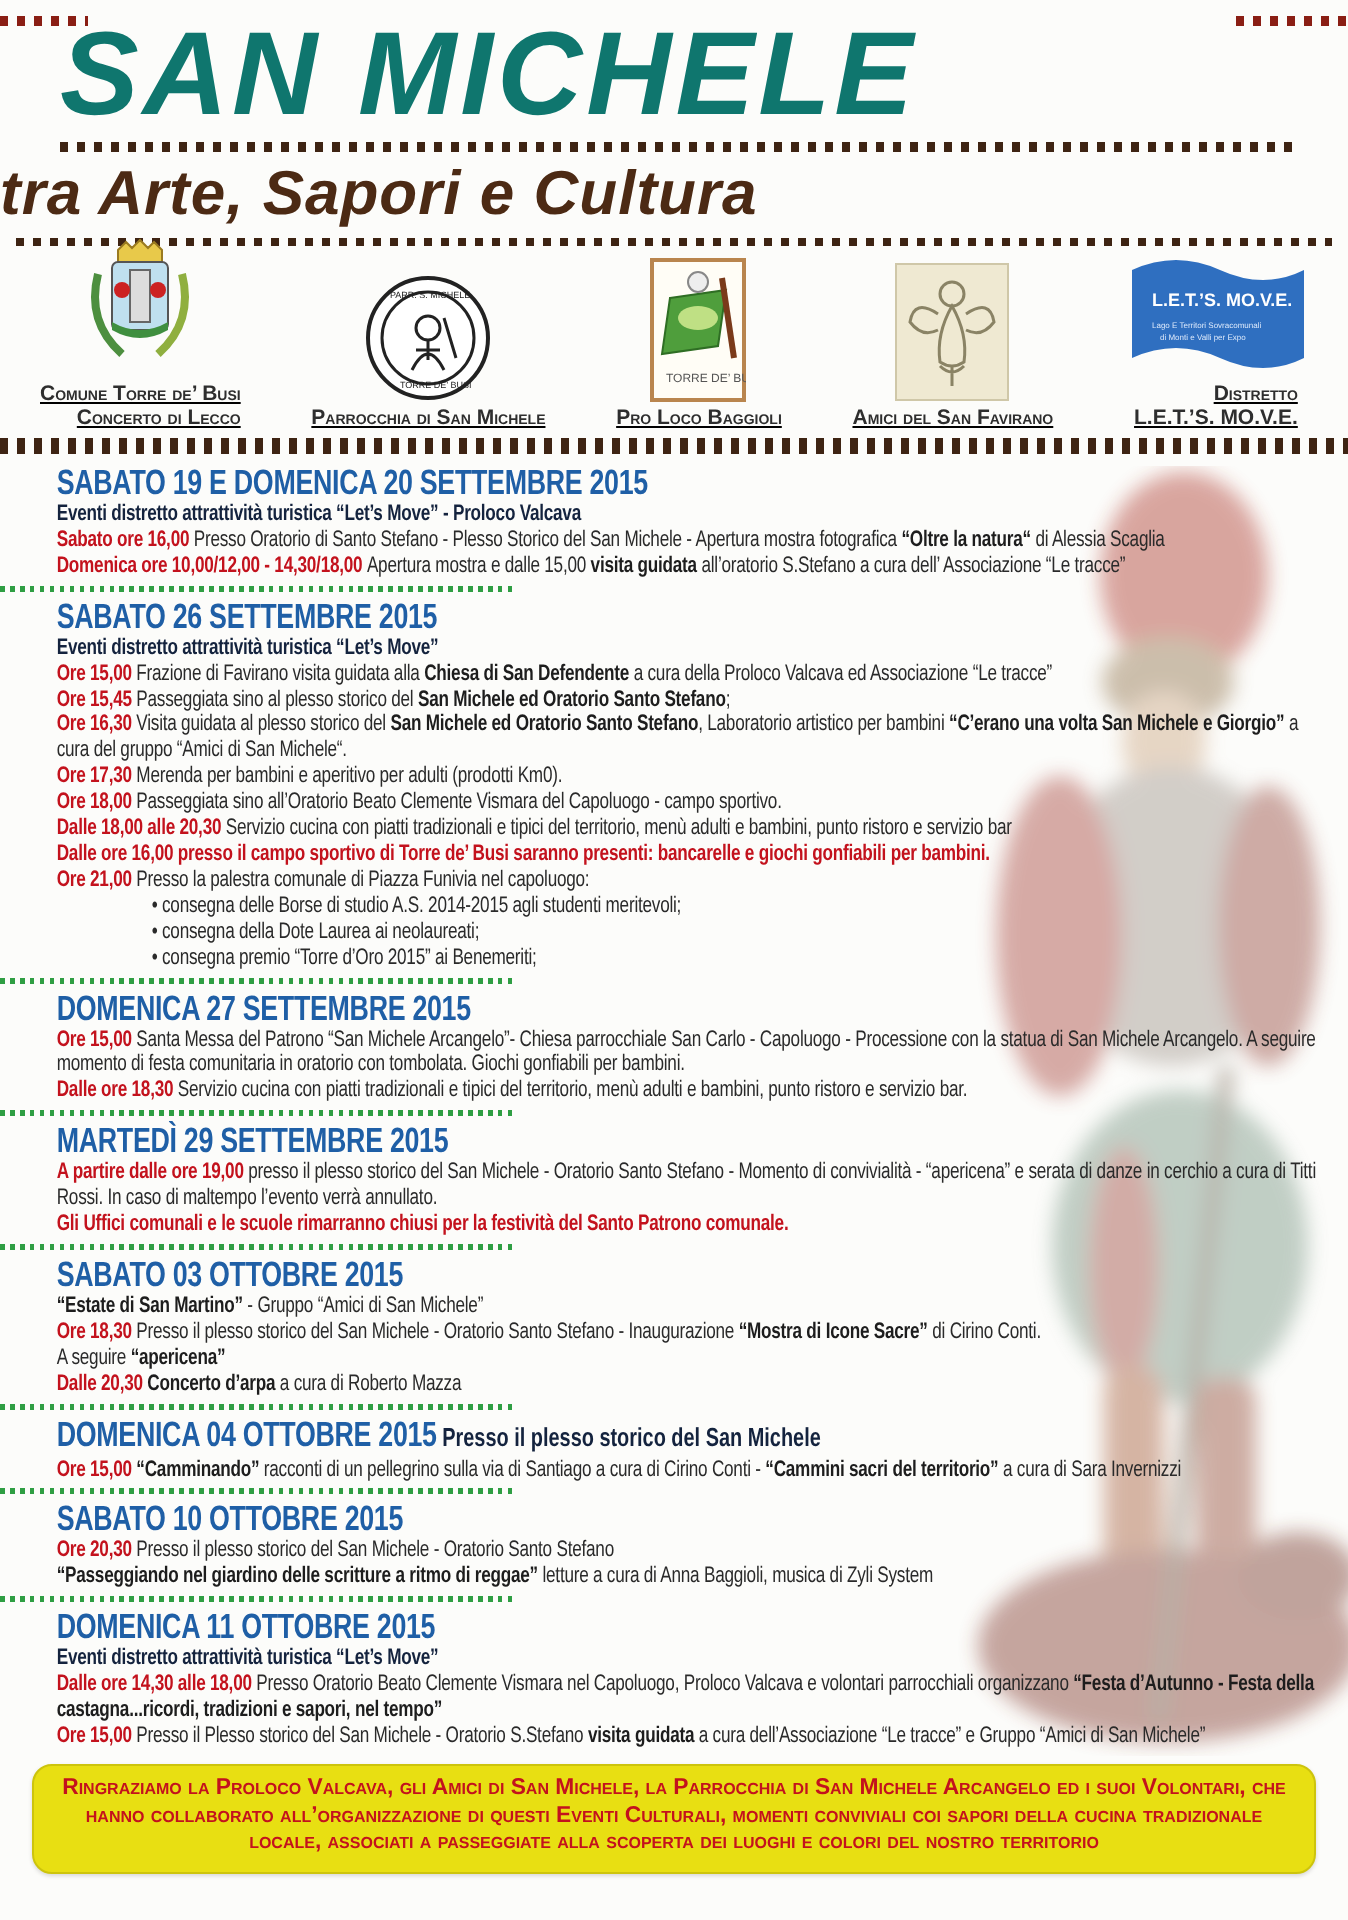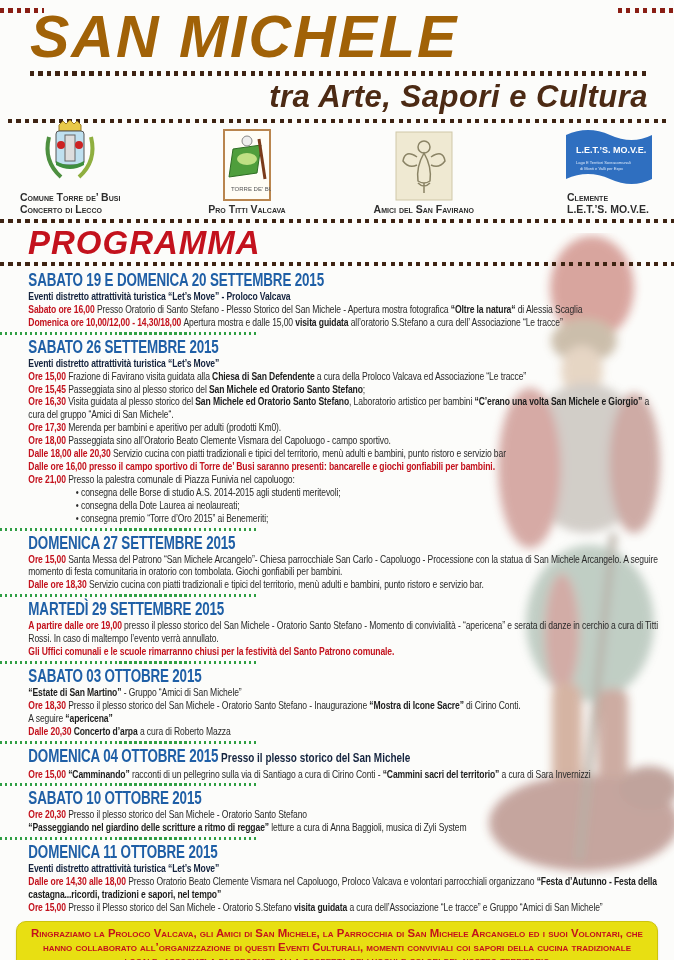--- a/index.html
+++ b/index.html
@@ -10,30 +10,30 @@
   
   .dots{height:5px;background:repeating-linear-gradient(90deg,#3e2413 0 4px,transparent 4px 8.5px);}
   .dots.thin{height:4px;}
   .corner-dots{position:absolute;top:2px;height:5px;z-index:2;
         background:repeating-linear-gradient(90deg,#8a1e14 0 4px,transparent 4px 8.5px);}
   .green-dots{height:3px;width:335px;margin:3px 0 3px -37px;
         background:repeating-linear-gradient(90deg,#2f9e43 0 3px,transparent 3px 6.5px);}
 
   
   .title{font-style:italic;font-weight:900;font-size:59px;line-height:62px;
-        color:#a16207;margin:6px 0 0 30px;letter-spacing:2px;white-space:nowrap;}
+        color:#0f766e;margin:6px 0 0 30px;letter-spacing:2px;white-space:nowrap;}
   .rule-title{margin:3px 26px 0 30px;}
   .subtitle{font-style:italic;font-weight:700;font-size:31px;line-height:34px;color:#4c2a14;
-        text-align:right;margin:4px 26px 5px 0;letter-spacing:.5px;}
+        text-align:left;margin:4px 26px 5px 0;letter-spacing:.5px;}
   .rule-full{margin:0 8px;}
 
   
   .logos{display:flex;justify-content:space-between;align-items:flex-end;padding:8px 20px 4px 20px;height:96px;box-sizing:border-box;}
-  .logo{display:flex;flex-direction:column;align-items:center;gap:3px;}
-  .logo .cap{font-variant:small-caps;font-weight:700;font-size:10.5px;line-height:11.5px;color:#2e2e2e;text-align:left;}
+  .logo{display:flex;flex-direction:column;align-items:center;gap:3px;text-decoration:underline;}
+  .logo .cap{font-variant:small-caps;font-weight:700;font-size:10.5px;line-height:11.5px;color:#2e2e2e;text-align:right;}
 
   
   .prog-label{font-style:italic;font-weight:900;font-size:33px;line-height:36px;color:#c3121d;
         margin:2px 0 1px 28px;letter-spacing:1px;}
   .prog{width:880px;transform:scaleX(0.766);transform-origin:0 0;
         padding:3px 19px 0 37px;box-sizing:border-box;}
   .sec-h{margin:2px 0 1px;font-size:17.5px;line-height:18px;}
   .sec-title{color:#1f5fa6;font-weight:800;letter-spacing:-.2px;}
   .sec-suffix{color:#14233e;font-weight:800;font-size:13px;}
   .line{font-size:11.2px;line-height:12.9px;color:#2a2a2a;letter-spacing:-.15px;}
@@ -101,60 +101,72 @@
           <circle cx="22" cy="26" r="4" fill="#c22"></circle>
           <circle cx="40" cy="26" r="4" fill="#c22"></circle>
           <path d="M17 42 q14 8 28 0 l0 4 q-14 8 -28 0z" fill="#3f8f3f"></path>
           <path d="M10 18 q-6 24 12 40" fill="none" stroke="#4d8f3f" stroke-width="4"></path>
           <path d="M52 18 q6 24 -12 40" fill="none" stroke="#8faf3f" stroke-width="4"></path>
         </svg>
         <div class="cap"><span>Comune Torre de’ Busi</span><br>
           <span>Concerto di Lecco</span></div>
       </div>
 
+      <div class="logo">
+        <svg width="64" height="64" viewBox="0 0 64 64">
+          <circle cx="32" cy="32" r="30" fill="#fff" stroke="#222" stroke-width="2"></circle>
+          <circle cx="32" cy="32" r="23" fill="none" stroke="#222" stroke-width="1.5"></circle>
+          <circle cx="32" cy="27" r="6" fill="none" stroke="#222" stroke-width="1.5"></circle>
+          <path d="M24 48 q8 -16 16 0 M32 33 v10 M26 38 h12 M40 22 l6 20" fill="none" stroke="#222" stroke-width="1.5"></path>
+          <g fill="#222" font-size="4.5" font-family="Liberation Sans, sans-serif">
+            <text x="13" y="12">PARR. S. MICHELE</text>
+              <text x="18" y="57">TORRE DE’ BUSI</text>
+          </g>
+        </svg>
+        <div class="cap"><span>Parrocchia di San Michele</span></div>
+      </div>
 
       <div class="logo">
         <svg width="48" height="72" viewBox="0 0 48 72">
           <rect x="1" y="1" width="46" height="70" fill="#fffdf6" stroke="#b9854e" stroke-width="2"></rect>
           <path d="M10 20 l28 -4 -4 28 -28 4z" fill="#4f9e3c" stroke="#2f6e24"></path>
           <ellipse cx="24" cy="30" rx="10" ry="6" fill="#bfe084"></ellipse>
           <circle cx="24" cy="12" r="5" fill="#eee" stroke="#888"></circle>
           <path d="M36 10 l6 40" stroke="#7a3a1a" stroke-width="3"></path>
           <text x="8" y="62" font-size="6" fill="#555" font-family="Liberation Sans, sans-serif">TORRE DE’ BUSI</text>
         </svg>
-        <div class="cap"><span>Pro Titti Valcava</span></div>
+        <div class="cap"><span>Pro Loco Baggioli</span></div>
       </div>
 
       <div class="logo">
         <svg width="58" height="70" viewBox="0 0 58 70">
           <rect x="1" y="1" width="56" height="68" fill="#efe9d2" stroke="#cfc7a8"></rect>
           <circle cx="29" cy="16" r="6" fill="none" stroke="#8a8365" stroke-width="1.5"></circle>
           <path d="M29 22 q-8 14 -6 28 q6 4 12 0 q2 -14 -6 -28z" fill="none" stroke="#8a8365" stroke-width="1.5"></path>
           <path d="M22 26 q-12 -8 -14 4 q6 8 14 4 M36 26 q12 -8 14 4 q-6 8 -14 4" fill="none" stroke="#8a8365" stroke-width="1.5"></path>
           <path d="M23 52 q6 6 12 0 M29 52 v10" fill="none" stroke="#8a8365" stroke-width="1.5"></path>
         </svg>
         <div class="cap"><span>Amici del San Favirano</span></div>
       </div>
 
       <div class="logo">
         <svg width="92" height="62" viewBox="0 0 92 62">
           <path d="M4 8 q22 -10 44 0 q22 10 42 0 v44 q-20 10 -42 0 q-22 -10 -44 0 z" fill="#2f6fc0"></path>
           <text x="14" y="26" font-size="9" font-weight="bold" fill="#fff" font-family="Liberation Sans, sans-serif">L.E.T.’S. MO.V.E.</text>
           <text x="14" y="37" font-size="4" fill="#dce9fb" font-family="Liberation Sans, sans-serif">Lago E Territori Sovracomunali</text>
           <text x="18" y="43" font-size="4" fill="#dce9fb" font-family="Liberation Sans, sans-serif">di Monti e Valli per Expo</text>
         </svg>
-        <div class="cap"><span>Clemente</span><br>
+        <div class="cap"><span>Distretto</span><br>
           <span>L.E.T.’S. MO.V.E.</span></div>
       </div>
 
     </div>
 
     <div class="dots thin"></div>
 
-    <div class="prog-label">PROGRAMMA</div>
     <div class="dots thin"></div>
 
     <div class="prog">
         <h2 class="sec-h"><span class="sec-title">SABATO 19 E DOMENICA 20 SETTEMBRE 2015</span></h2>
         <div class="line"><span class="seg-navy">Eventi distretto attrattività turistica “Let’s Move” - Proloco Valcava</span></div>
         <div class="line"><span class="seg-r">Sabato ore 16,00 </span><span class="seg-n">Presso Oratorio di Santo Stefano - Plesso Storico del San Michele - Apertura mostra fotografica </span><span class="seg-b">“Oltre la natura“ </span><span class="seg-n">di Alessia Scaglia</span></div>
         <div class="line"><span class="seg-r">Domenica ore 10,00/12,00 - 14,30/18,00 </span><span class="seg-n">Apertura mostra e dalle 15,00 </span><span class="seg-b">visita guidata </span><span class="seg-n">all’oratorio S.Stefano a cura dell’ Associazione “Le tracce”</span></div>
         <div class="green-dots"></div>
         <h2 class="sec-h"><span class="sec-title">SABATO 26 SETTEMBRE 2015</span></h2>
         <div class="line"><span class="seg-navy">Eventi distretto attrattività turistica “Let’s Move”</span></div>

